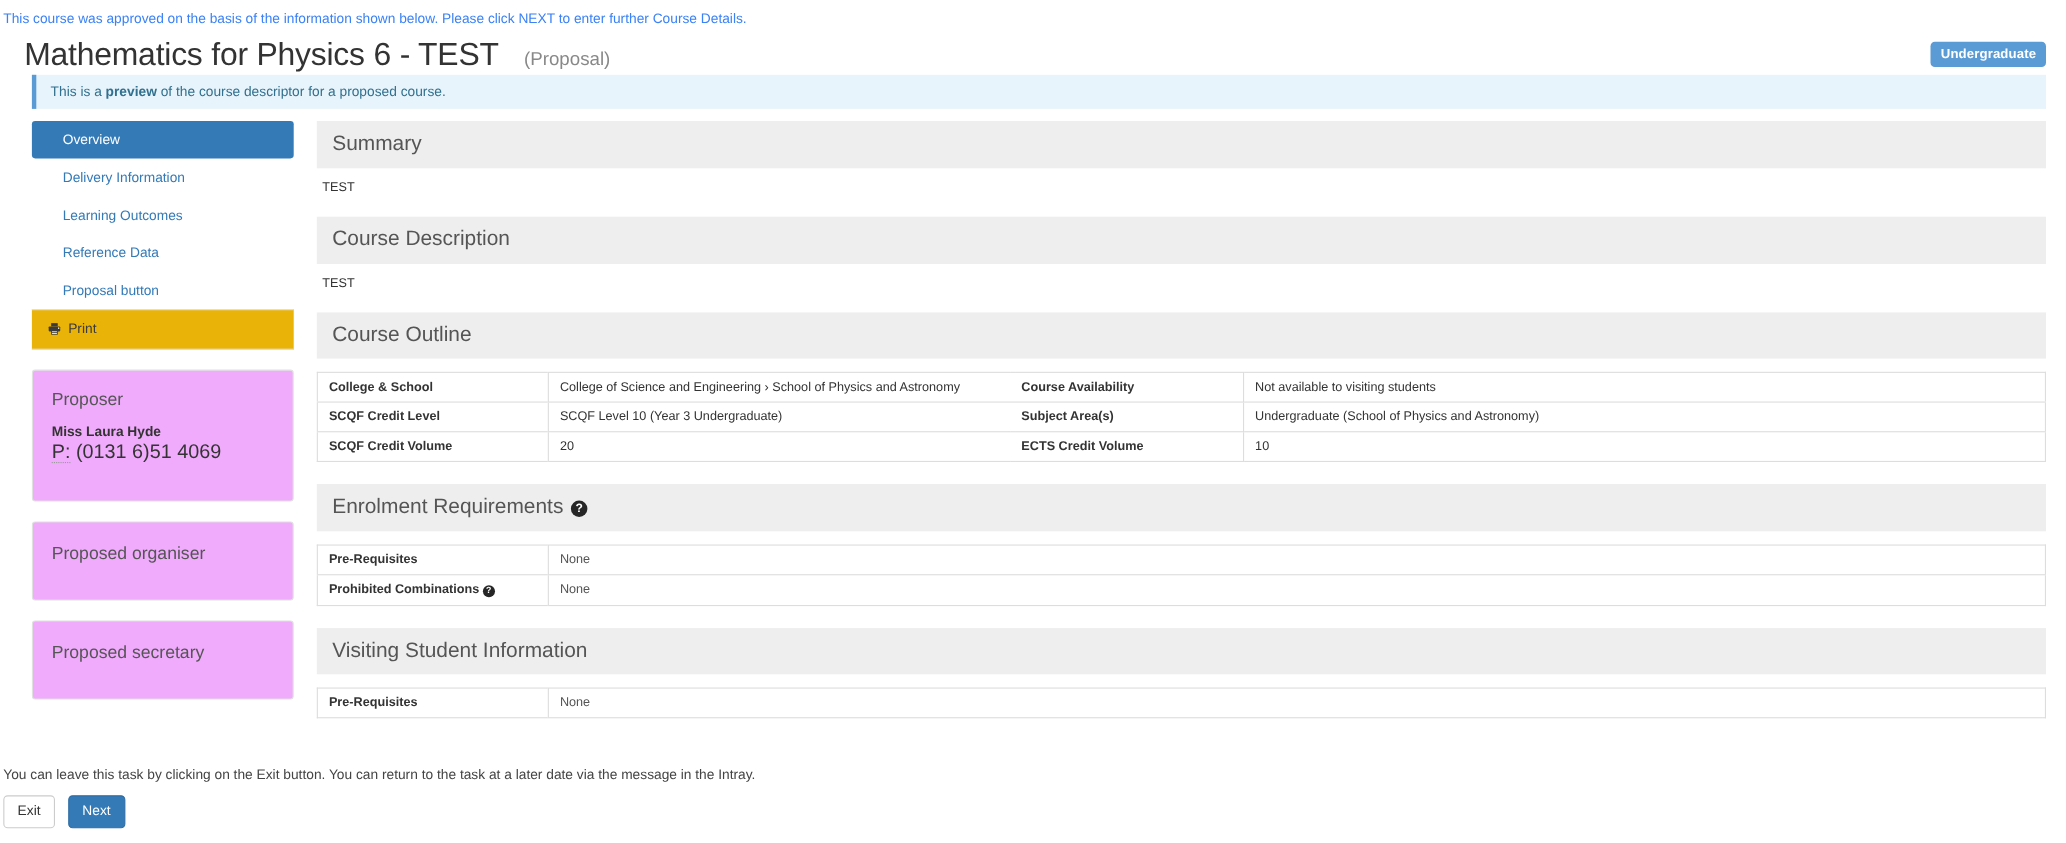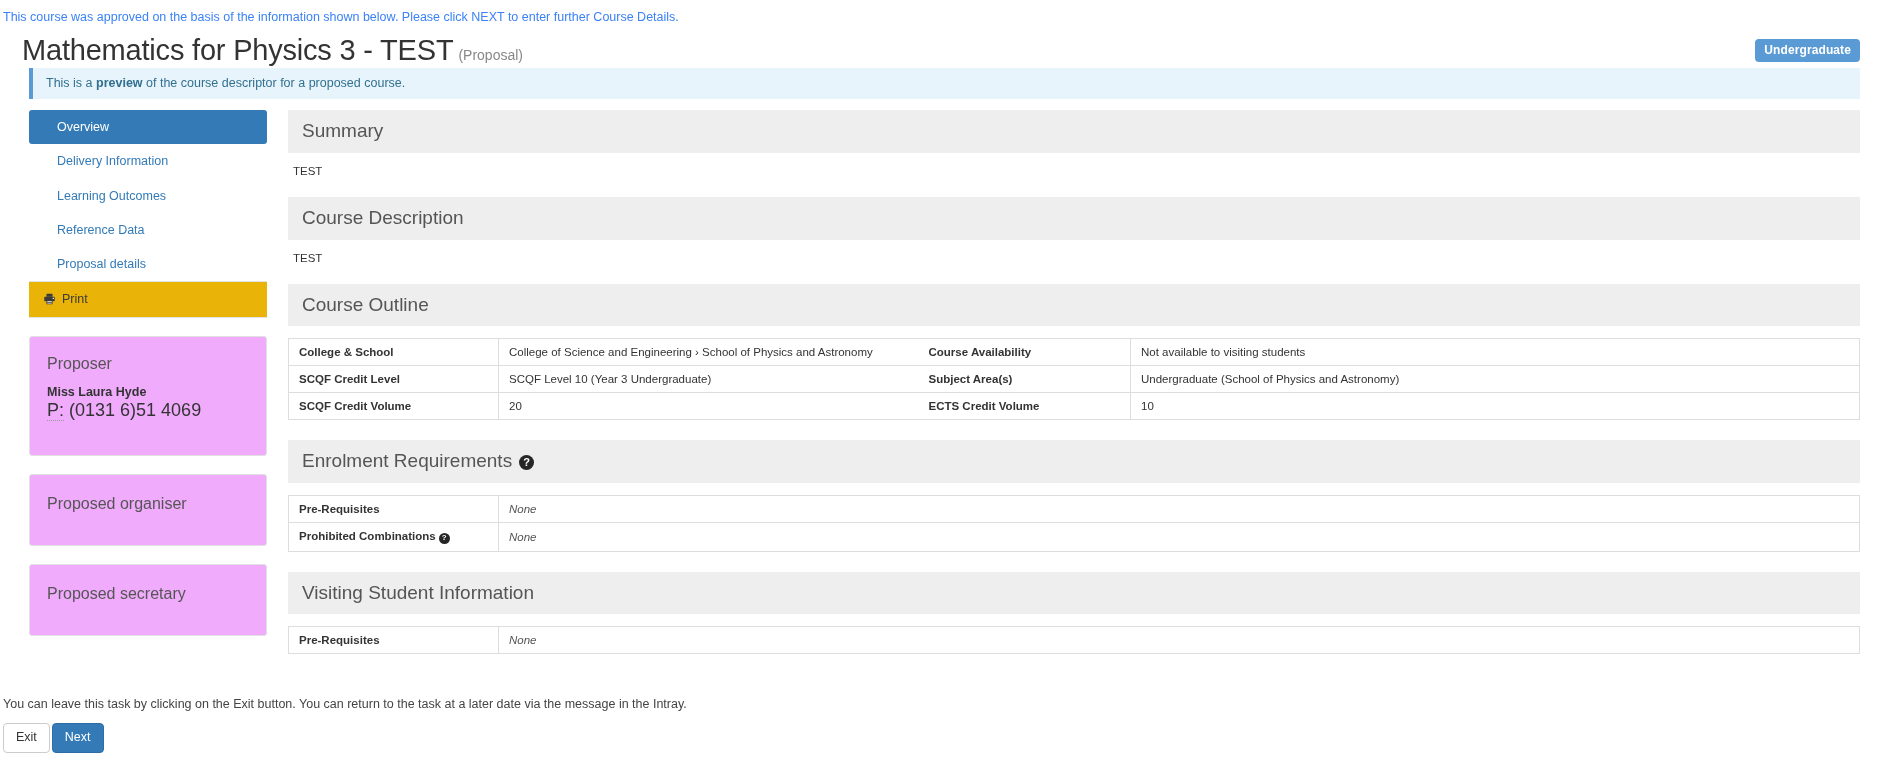--- a/index.html
+++ b/index.html
@@ -22,21 +22,21 @@
   
   .title-row {
     position: absolute; left: 22px; top: 34px; right: 18px;
     display: flex; align-items: baseline;
   }
   .course-title {
     font-size: 29px; font-weight: 400; color: #333; letter-spacing: -0.2px;
     white-space: nowrap;
   }
   .course-state {
-    font-size: 14px; color: #888; margin-left: 5px; white-space: nowrap;
+    font-size: 17px; color: #888; margin-left: 23px; white-space: nowrap;
   }
   .badge-wrap { margin-left: auto; position: relative; top: -6px; }
   .badge {
     display: inline-block; background: #5b9bd5; color: #fff;
     font-size: 12px; font-weight: bold; padding: 4px 9px 5px;
     border-radius: 4px; letter-spacing: .1px; white-space: nowrap;
   }
 
   
   .alert {
@@ -102,64 +102,64 @@
     border: 1px solid #dddddd; table-layout: fixed;
   }
   table.grid td {
     border-top: 1px solid #dddddd; padding: 7px 10px;
     font-size: 11.5px; color: #333; vertical-align: middle;
     overflow: hidden; white-space: nowrap; text-overflow: ellipsis;
   }
   table.grid tr:first-child td { border-top: 0; }
   td.lbl { font-weight: bold; border-right: 1px solid #dddddd; }
   td.val { color: #444; }
-  td.val.none { font-style: italic; color: #555; }
+  td.val.none { color: #555; }
   .co-l1 { width: 210px; } .co-v1 { width: 420px; }
   .co-l2 { width: 212px; } .co-v2 { width: auto; }
   .en-l  { width: 210px; } .en-v { width: auto; }
 
   
   .footer { position: absolute; left: 3px; bottom: 13px; }
   .footer-note { font-size: 12.5px; color: #444; }
-  .btn-row { margin-top: 12px; display: flex; gap: 2px; }
+  .btn-row { margin-top: 12px; display: flex; gap: 12px; }
   .btn {
     font-family: "Liberation Sans", sans-serif; font-size: 12.5px;
     padding: 6px 12px 7px; border-radius: 4px; cursor: pointer; line-height: 1.2;
   }
   .btn-default { background: #ffffff; border: 1px solid #cccccc; color: #333; }
   .btn-primary { background: #337ab7; border: 1px solid #2e6da4; color: #ffffff; }
 </style>
 </head>
 <body>
 
 <div class="page">
 
   <div class="top-instruction">This course was approved on the basis of the information shown below. Please click NEXT to enter further Course Details.</div>
 
   <div class="title-row">
-    <span class="course-title">Mathematics for Physics 3 - TEST</span>
+    <span class="course-title">Mathematics for Physics 6 - TEST</span>
     <span class="course-state">(Proposal)</span>
     <span class="badge-wrap">
       <span class="badge">Undergraduate</span>
     </span>
   </div>
 
   <div class="alert">
     <span>This is a </span><b>preview</b><span> of the course descriptor for a proposed course.</span>
   </div>
 
   <div class="body-wrap">
 
     <div class="sidebar">
       <div class="nav-list">
         <a class="nav-item active" href="#">Overview</a>
         <a class="nav-item" href="#">Delivery Information</a>
         <a class="nav-item" href="#">Learning Outcomes</a>
         <a class="nav-item" href="#">Reference Data</a>
-        <a class="nav-item" href="#">Proposal details</a>
+        <a class="nav-item" href="#">Proposal button</a>
         <a class="nav-item print-item" href="#">
           <span class="print-glyph">
             <svg width="13" height="12" viewBox="0 0 16 16" aria-hidden="true">
               <rect x="4" y="1" width="8" height="4" fill="#3b3b3b"></rect>
               <rect x="1" y="5" width="14" height="6" rx="1" fill="#3b3b3b"></rect>
               <rect x="4" y="10" width="8" height="5" fill="#3b3b3b"></rect>
               <rect x="5" y="11" width="6" height="1" fill="#ffffff"></rect>
               <rect x="5" y="13" width="6" height="1" fill="#ffffff"></rect>
               <rect x="12.3" y="6.3" width="1.6" height="1.6" fill="#ffffff"></rect>
             </svg>

